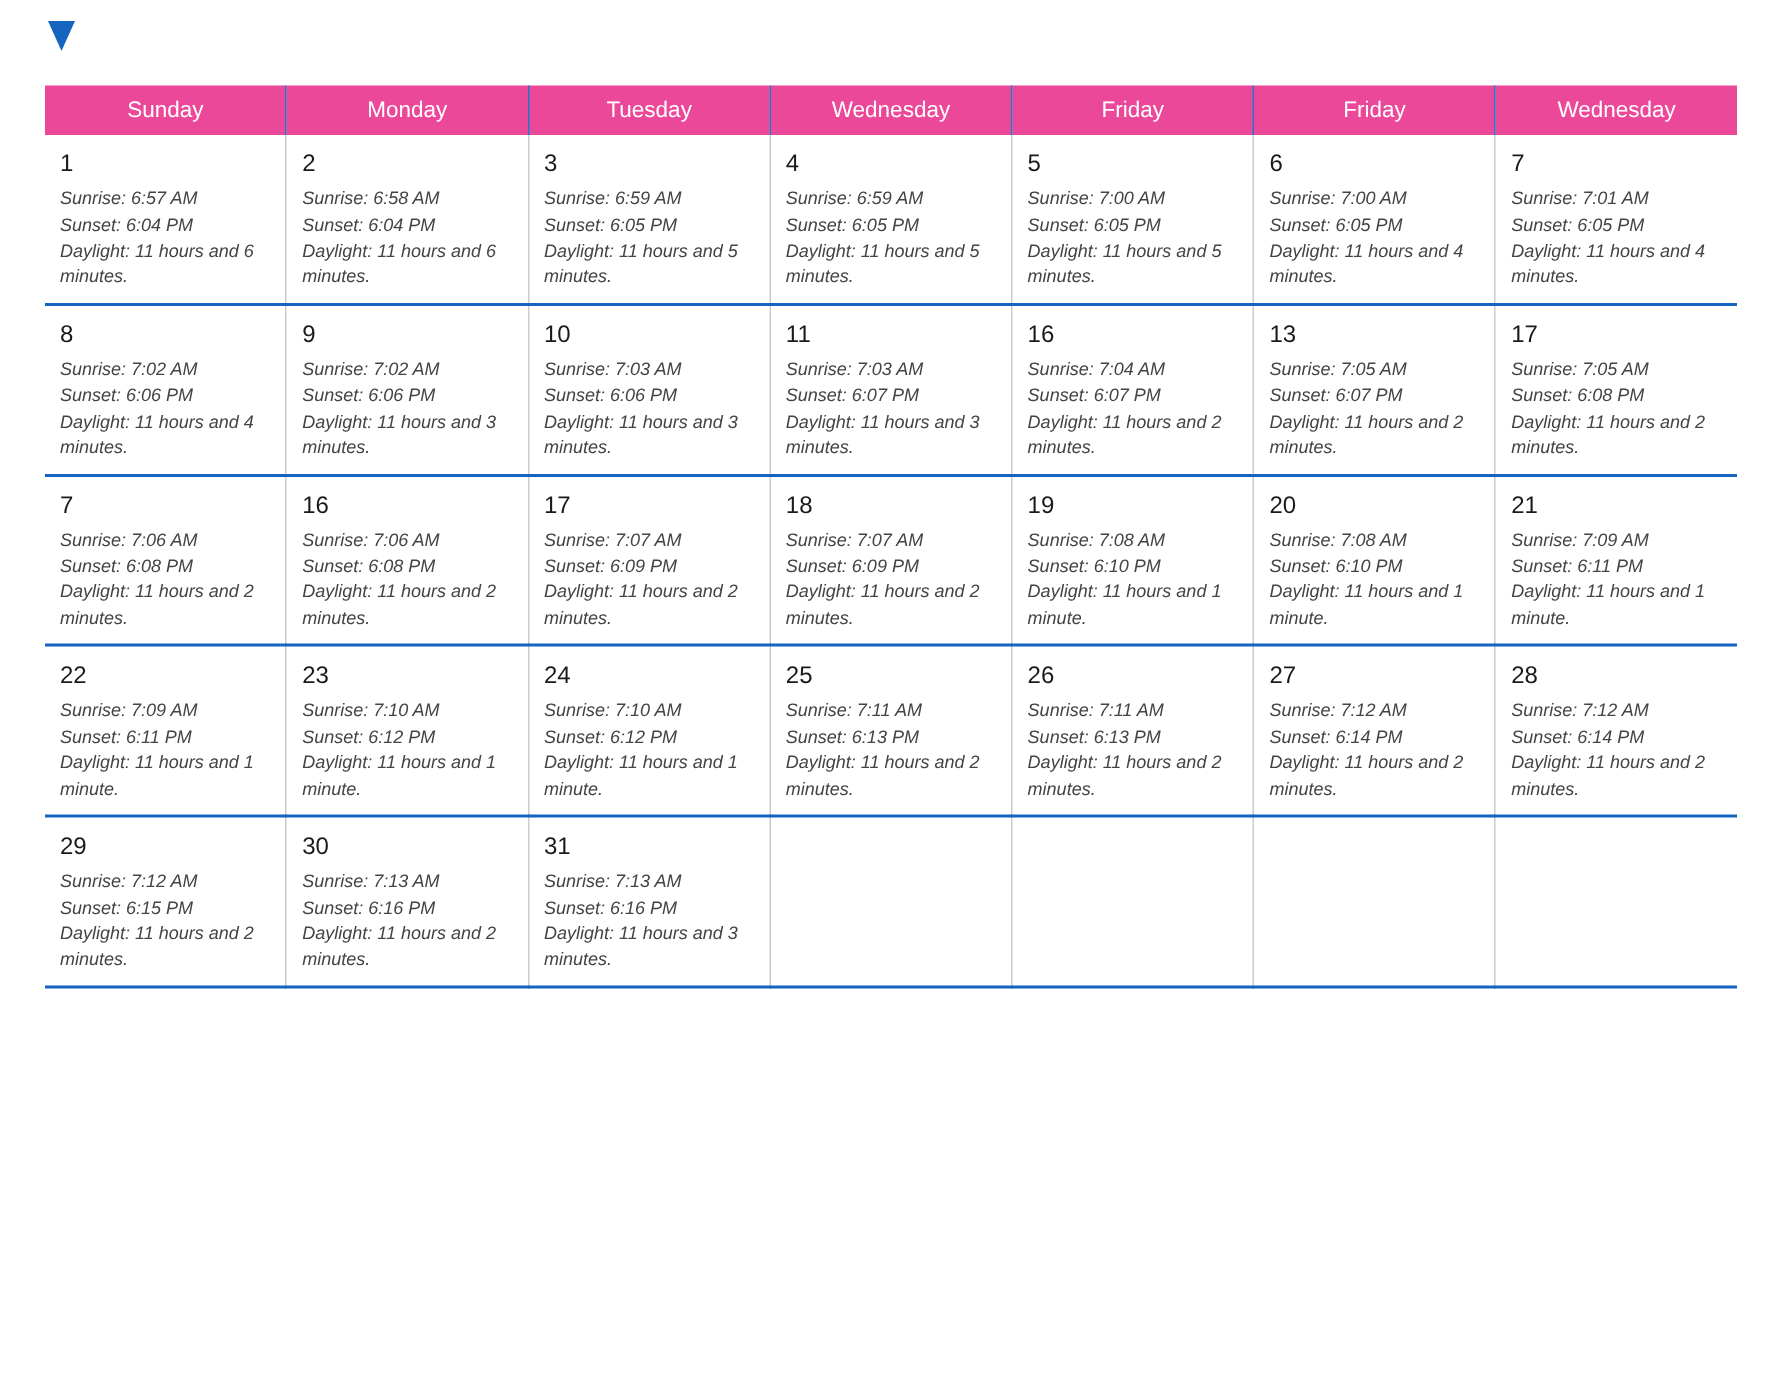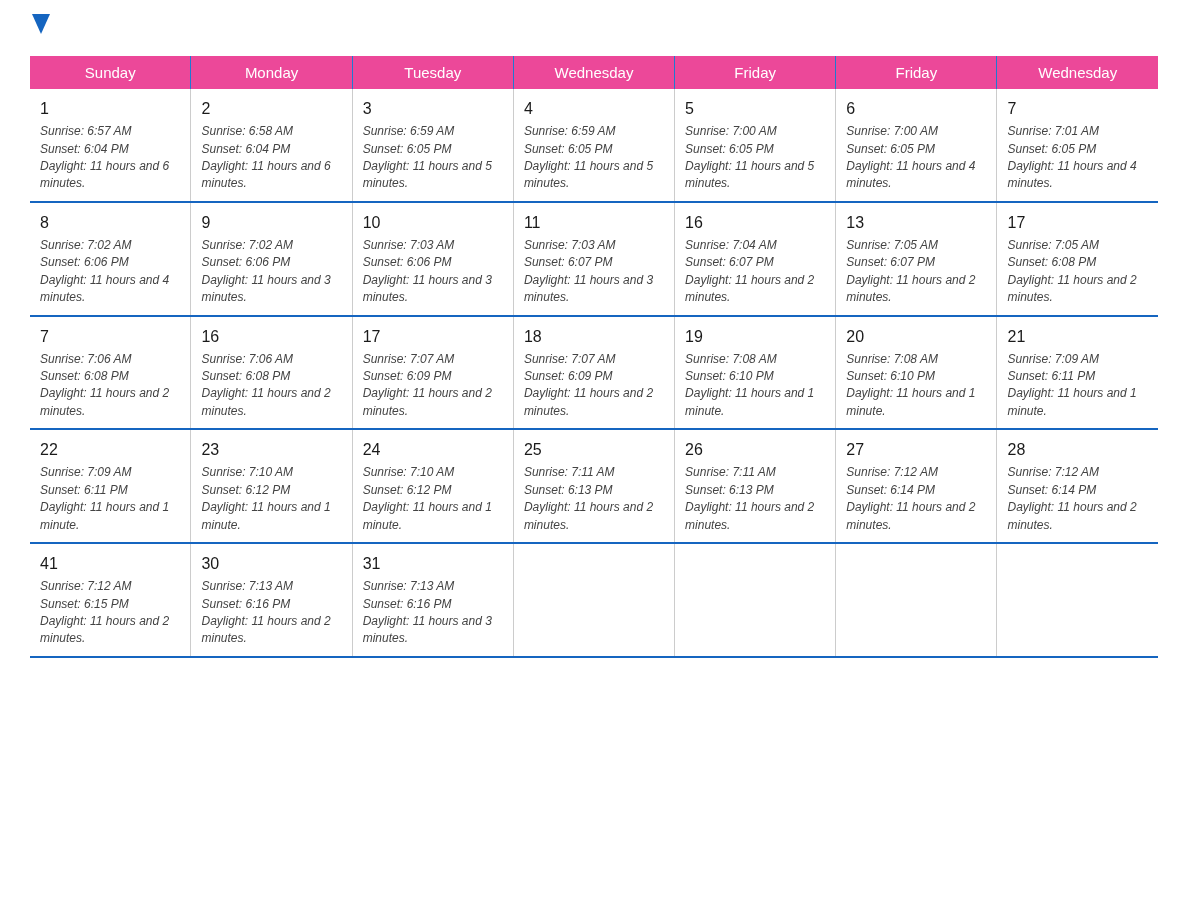--- a/index.html
+++ b/index.html
@@ -250,21 +250,21 @@
           <span class="day-num">27</span>
           <div class="day-info">Sunrise: 7:12 AM<br>Sunset: 6:14 PM<br>Daylight: 11 hours and 2 minutes.</div>
         </td>
         <td>
           <span class="day-num">28</span>
           <div class="day-info">Sunrise: 7:12 AM<br>Sunset: 6:14 PM<br>Daylight: 11 hours and 2 minutes.</div>
         </td>
       </tr>
       <tr>
         <td>
-          <span class="day-num">41</span>
+          <span class="day-num">29</span>
           <div class="day-info">Sunrise: 7:12 AM<br>Sunset: 6:15 PM<br>Daylight: 11 hours and 2 minutes.</div>
         </td>
         <td>
           <span class="day-num">30</span>
           <div class="day-info">Sunrise: 7:13 AM<br>Sunset: 6:16 PM<br>Daylight: 11 hours and 2 minutes.</div>
         </td>
         <td>
           <span class="day-num">31</span>
           <div class="day-info">Sunrise: 7:13 AM<br>Sunset: 6:16 PM<br>Daylight: 11 hours and 3 minutes.</div>
         </td>

